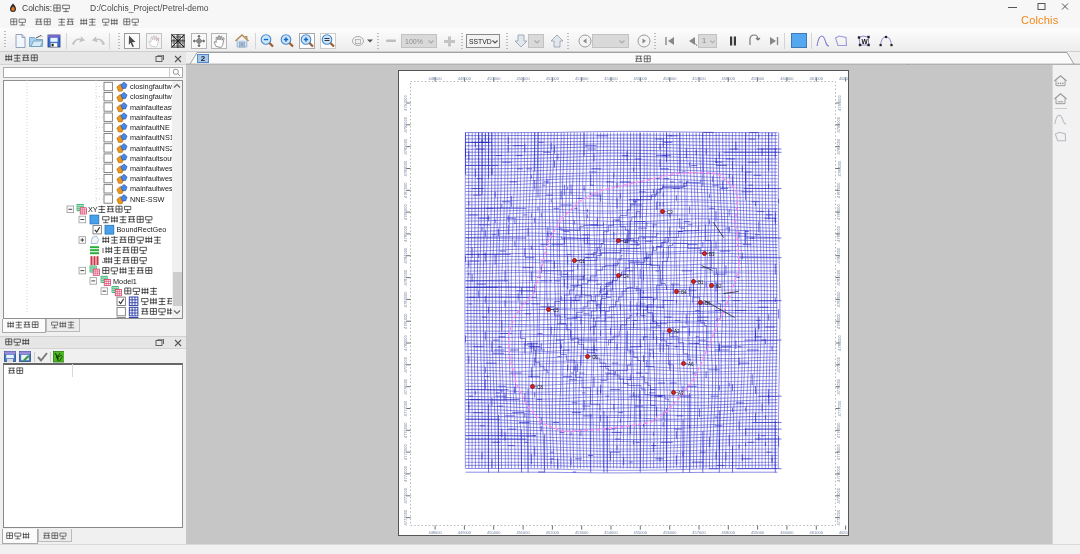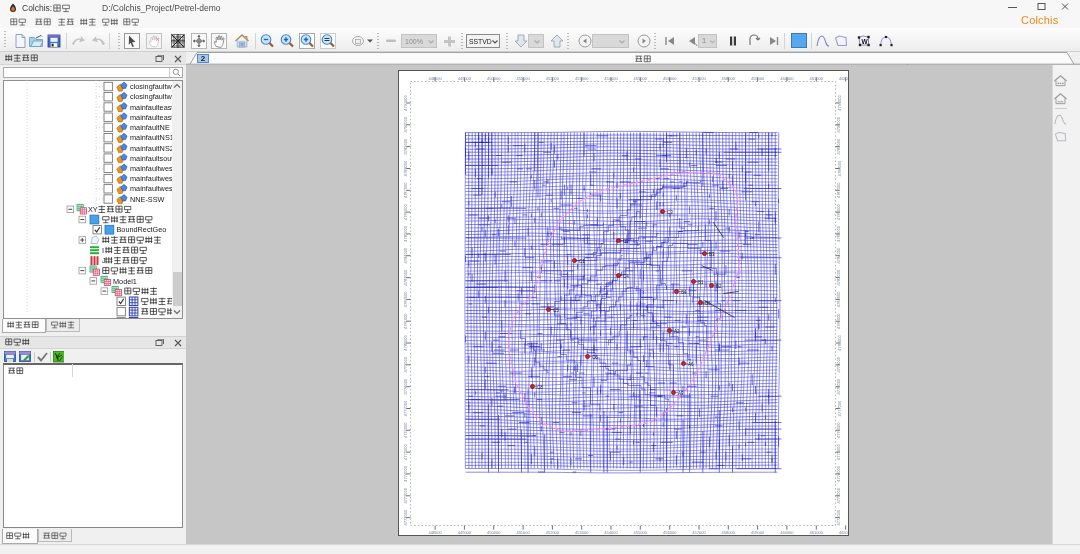--- a/index.html
+++ b/index.html
@@ -17,21 +17,21 @@
 <svg class="abs" style="left:8px;top:3px" width="10" height="10" viewBox="0 0 10 10">
       <path d="M5 0.5C6.5 2.2 8 3.8 8 6a3 3 0 0 1-6 0C2 3.8 3.6 2.3 5 0.5Z" fill="#2b2b2b"></path>
       <path d="M5 3.2C5.9 4.2 6.8 5 6.8 6.3a1.8 1.8 0 0 1-3.6 0C3.2 5 4.2 4.2 5 3.2Z" fill="#e8761e"></path>
     </svg>
 <div class="tx" style="left:22px;top:3px;font-size:8.5px;color:#3a3a3a">Colchis:</div>
 <div style="position:absolute;left:53px;top:3.6px">
       <svg width="18.0" height="9" viewBox="0 0 18.0 9" style="display:block">
         <path d="M0.8 0.96L7.2 0.96M0.8 0.96L0.8 7.2M7.2 0.96L7.2 7.2M0.8 7.2L7.2 7.2M0.8 4.0L7.2 4.0M4.0 0.96L4.0 7.2M9.64 1.2L16.36 1.2M9.64 1.2L9.64 4.64M16.36 1.2L16.36 4.64M9.64 4.64L16.36 4.64M13.0 4.64L13.0 7.6M10.2 7.6L15.8 7.6" stroke="#3a3a3a" stroke-width="0.7" fill="none"></path>
       </svg>
     </div>
-<div class="tx" style="left:102px;top:3px;font-size:8.5px;color:#4a4a4a">D:/Colchis_Project/Petrel-demo</div>
+<div class="tx" style="left:90px;top:3px;font-size:8.5px;color:#4a4a4a">D:/Colchis_Project/Petrel-demo</div>
 <svg class="abs" style="left:1000px;top:0" width="80" height="14" viewBox="0 0 80 14">
       <path d="M8 7.5h9" stroke="#555" stroke-width="1"></path>
       <rect x="38" y="3.5" width="7" height="6" fill="none" stroke="#555" stroke-width="1"></rect>
       <path d="M62 3.5l6 6M68 3.5l-6 6" stroke="#555" stroke-width="1"></path>
     </svg>
 <div class="tx" style="left:1021px;top:14px;font-size:11px;font-weight:normal;color:#ef8818;letter-spacing:0.2px;z-index:9">Colchis</div>
 <div class="abs" style="left:0;top:15px;width:1080px;height:13px;background:#f7f7f7"></div>
 <div style="position:absolute;left:10px;top:18px">
       <svg width="17.0" height="8.5" viewBox="0 0 17.0 8.5" style="display:block">
         <path d="M0.75 0.9L6.75 0.9M0.75 0.9L0.75 6.75M6.75 0.9L6.75 6.75M0.75 6.75L6.75 6.75M0.75 3.75L6.75 3.75M3.75 0.9L3.75 6.75M9.1 1.12L15.4 1.12M9.1 1.12L9.1 4.35M15.4 1.12L15.4 4.35M9.1 4.35L15.4 4.35M12.25 4.35L12.25 7.12M9.62 7.12L14.88 7.12" stroke="#3c3c3c" stroke-width="0.65" fill="none"></path>

